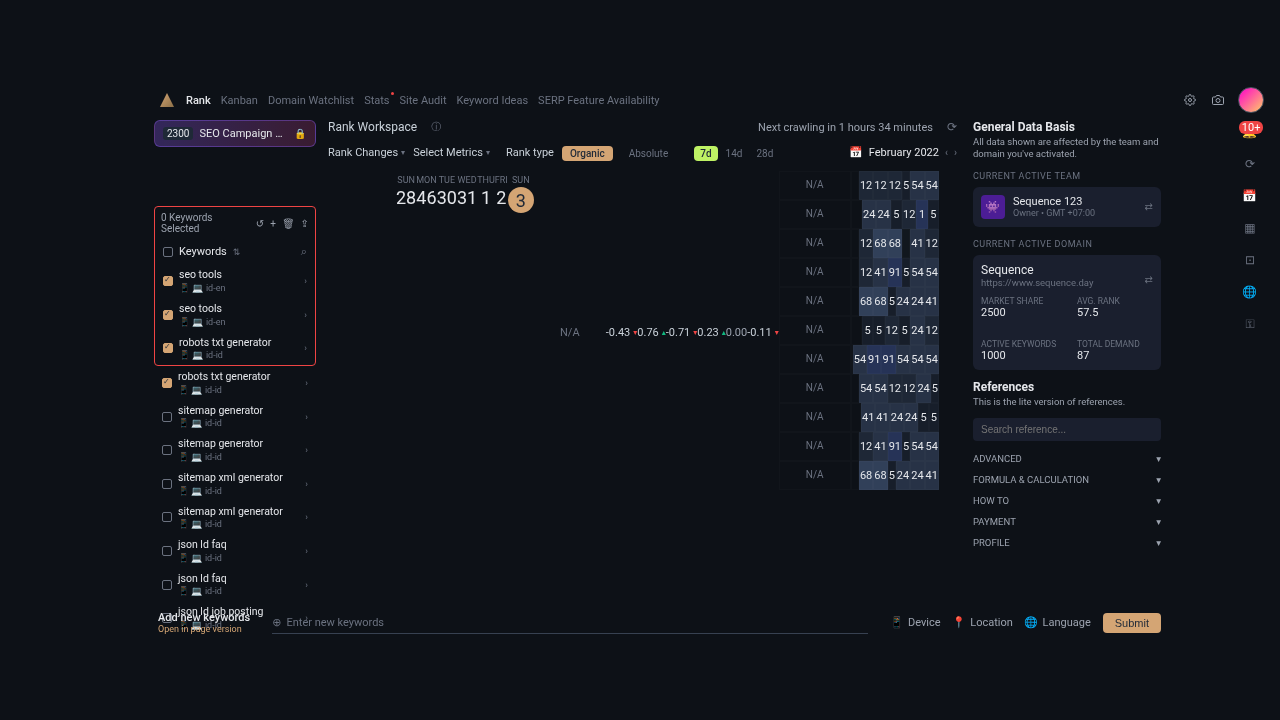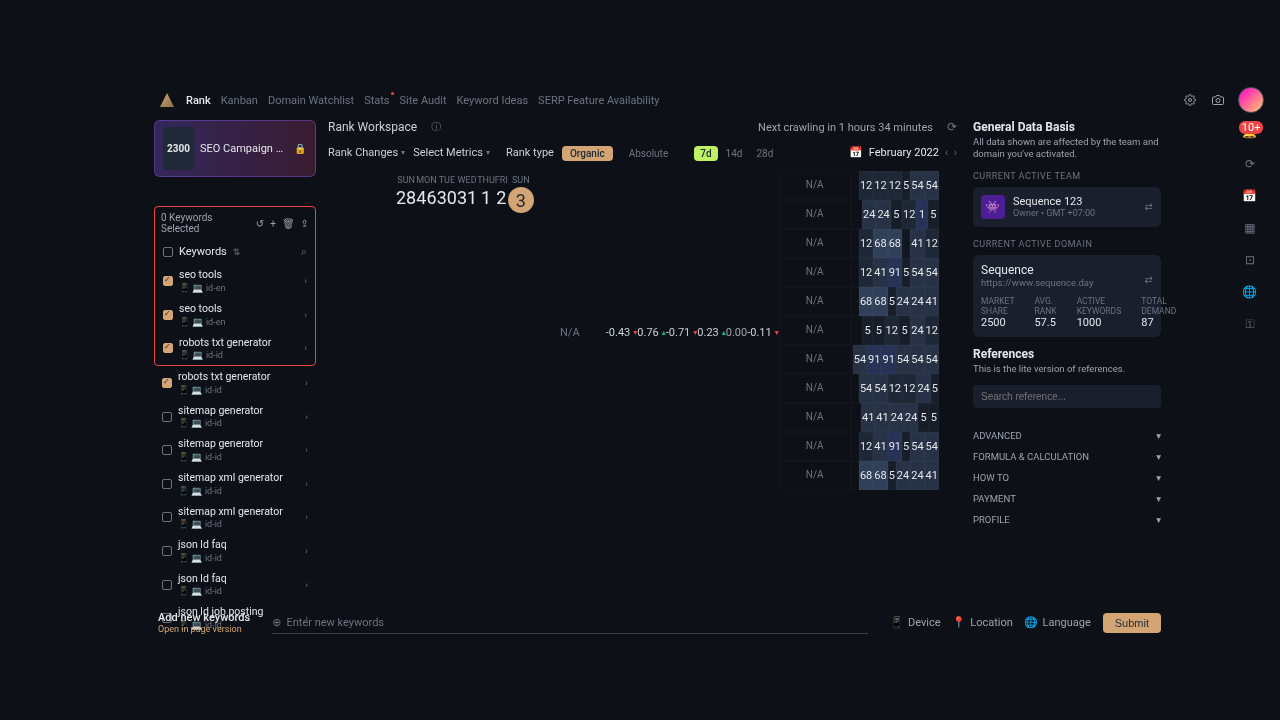--- a/index.html
+++ b/index.html
@@ -11,21 +11,21 @@
 .topnav span.active { color: #e5e7eb; font-weight: 500; }
 .stats-dot { position: relative; }
 .stats-dot::after { content: ""; position: absolute; top: -2px; right: -4px; width: 3px; height: 3px; background: #ef4444; border-radius: 50%; }
 .topright { margin-left: auto; display: flex; align-items: center; gap: 12px; }
 .icon-btn { width: 16px; height: 16px; display: inline-flex; align-items: center; justify-content: center; color: #9ca3af; cursor: pointer; }
 .avatar { width: 26px; height: 26px; border-radius: 50%; background: linear-gradient(135deg, #f0c, #fc6); border: 1px solid #4b5563; }
 
 .main { position: absolute; top: 120px; left: 154px; right: 115px; bottom: 85px; display: flex; gap: 8px; }
 .left-col { width: 162px; display: flex; flex-direction: column; }
 .project-badge { background: linear-gradient(90deg, rgba(139,92,246,0.3), rgba(236,72,153,0.2)); border: 1px solid rgba(139,92,246,0.4); border-radius: 6px; padding: 6px 8px; display: flex; align-items: center; gap: 6px; margin-bottom: 8px; }
-.project-badge .count { background: #1f2937; color: #e5e7eb; font-size: 10px; padding: 16px 4px; border-radius: 3px; font-weight: 700; }
+.project-badge .count { background: #1f2937; color: #e5e7eb; font-size: 10px; padding: 1px 4px; border-radius: 3px; font-weight: 400; }
 .project-badge .name { font-size: 11px; color: #e5e7eb; white-space: nowrap; overflow: hidden; text-overflow: ellipsis; flex: 1; }
 .lock-icon { color: #6b7280; font-size: 10px; }
 
 .kw-panel { border: 1px solid #ef4444; border-radius: 4px; }
 .kw-toolbar { display: flex; align-items: center; gap: 6px; padding: 5px 6px; font-size: 10px; color: #9ca3af; }
 .kw-toolbar .label { flex: 1; }
 .kw-toolbar .ico { cursor: pointer; }
 .kw-header { display: flex; align-items: center; gap: 6px; padding: 6px 8px; font-size: 11px; color: #e5e7eb; }
 .kw-header .spacer { flex: 1; }
 .kw-list { }
@@ -91,24 +91,24 @@
 .block-label { font-size: 9px; color: #6b7280; letter-spacing: 0.5px; margin-bottom: 6px; }
 .team-card { background: #1a1f2e; border-radius: 6px; padding: 8px; display: flex; align-items: center; gap: 8px; margin-bottom: 12px; }
 .team-logo { width: 24px; height: 24px; background: #4c1d95; border-radius: 4px; display: flex; align-items: center; justify-content: center; font-size: 12px; }
 .team-info { flex: 1; }
 .team-name { font-size: 11px; color: #e5e7eb; }
 .team-meta { font-size: 9px; color: #6b7280; }
 .swap-icon { color: #6b7280; font-size: 10px; }
 .domain-card { background: #1a1f2e; border-radius: 6px; padding: 8px; margin-bottom: 10px; }
 .domain-name { font-size: 12px; color: #e5e7eb; }
 .domain-url { font-size: 9.5px; color: #6b7280; margin-bottom: 8px; }
-.metrics { display: grid; grid-template-columns: 1fr 1fr 1fr 1fr; gap: 20px; }
+.metrics { display: grid; grid-template-columns: 1fr 1fr; gap: 20px; }
 .metric-label { font-size: 8.5px; color: #6b7280; }
 .metric-value { font-size: 11px; color: #e5e7eb; }
-.ref-search { background: #1a1f2e; border: none; border-radius: 4px; padding: 6px 8px; width: 100%; color: #9ca3af; font-size: 10px; margin-bottom: 17px; }
+.ref-search { background: #1a1f2e; border: none; border-radius: 4px; padding: 6px 8px; width: 100%; color: #9ca3af; font-size: 10px; margin-bottom: 7px; }
 .accordion { font-size: 9.5px; color: #9ca3af; padding: 5px 0; display: flex; justify-content: space-between; cursor: pointer; }
 
 .sidebar-icons { position: absolute; top: 125px; right: 15px; width: 30px; display: flex; flex-direction: column; align-items: center; gap: 18px; }
 .sidebar-icons .sb { color: #6b7280; cursor: pointer; position: relative; }
 .notif-badge { position: absolute; top: -4px; right: -6px; background: #ef4444; color: #fff; font-size: 11px; padding: 0 3px; border-radius: 6px; }
 
 .bottom-bar { position: absolute; bottom: 80px; left: 154px; right: 115px; display: flex; align-items: center; gap: 12px; padding: 6px 4px; }
 .add-kw { }
 .add-kw .title { font-size: 11px; color: #e5e7eb; font-weight: 500; }
 .add-kw .sub { font-size: 9px; color: #d4a574; }

